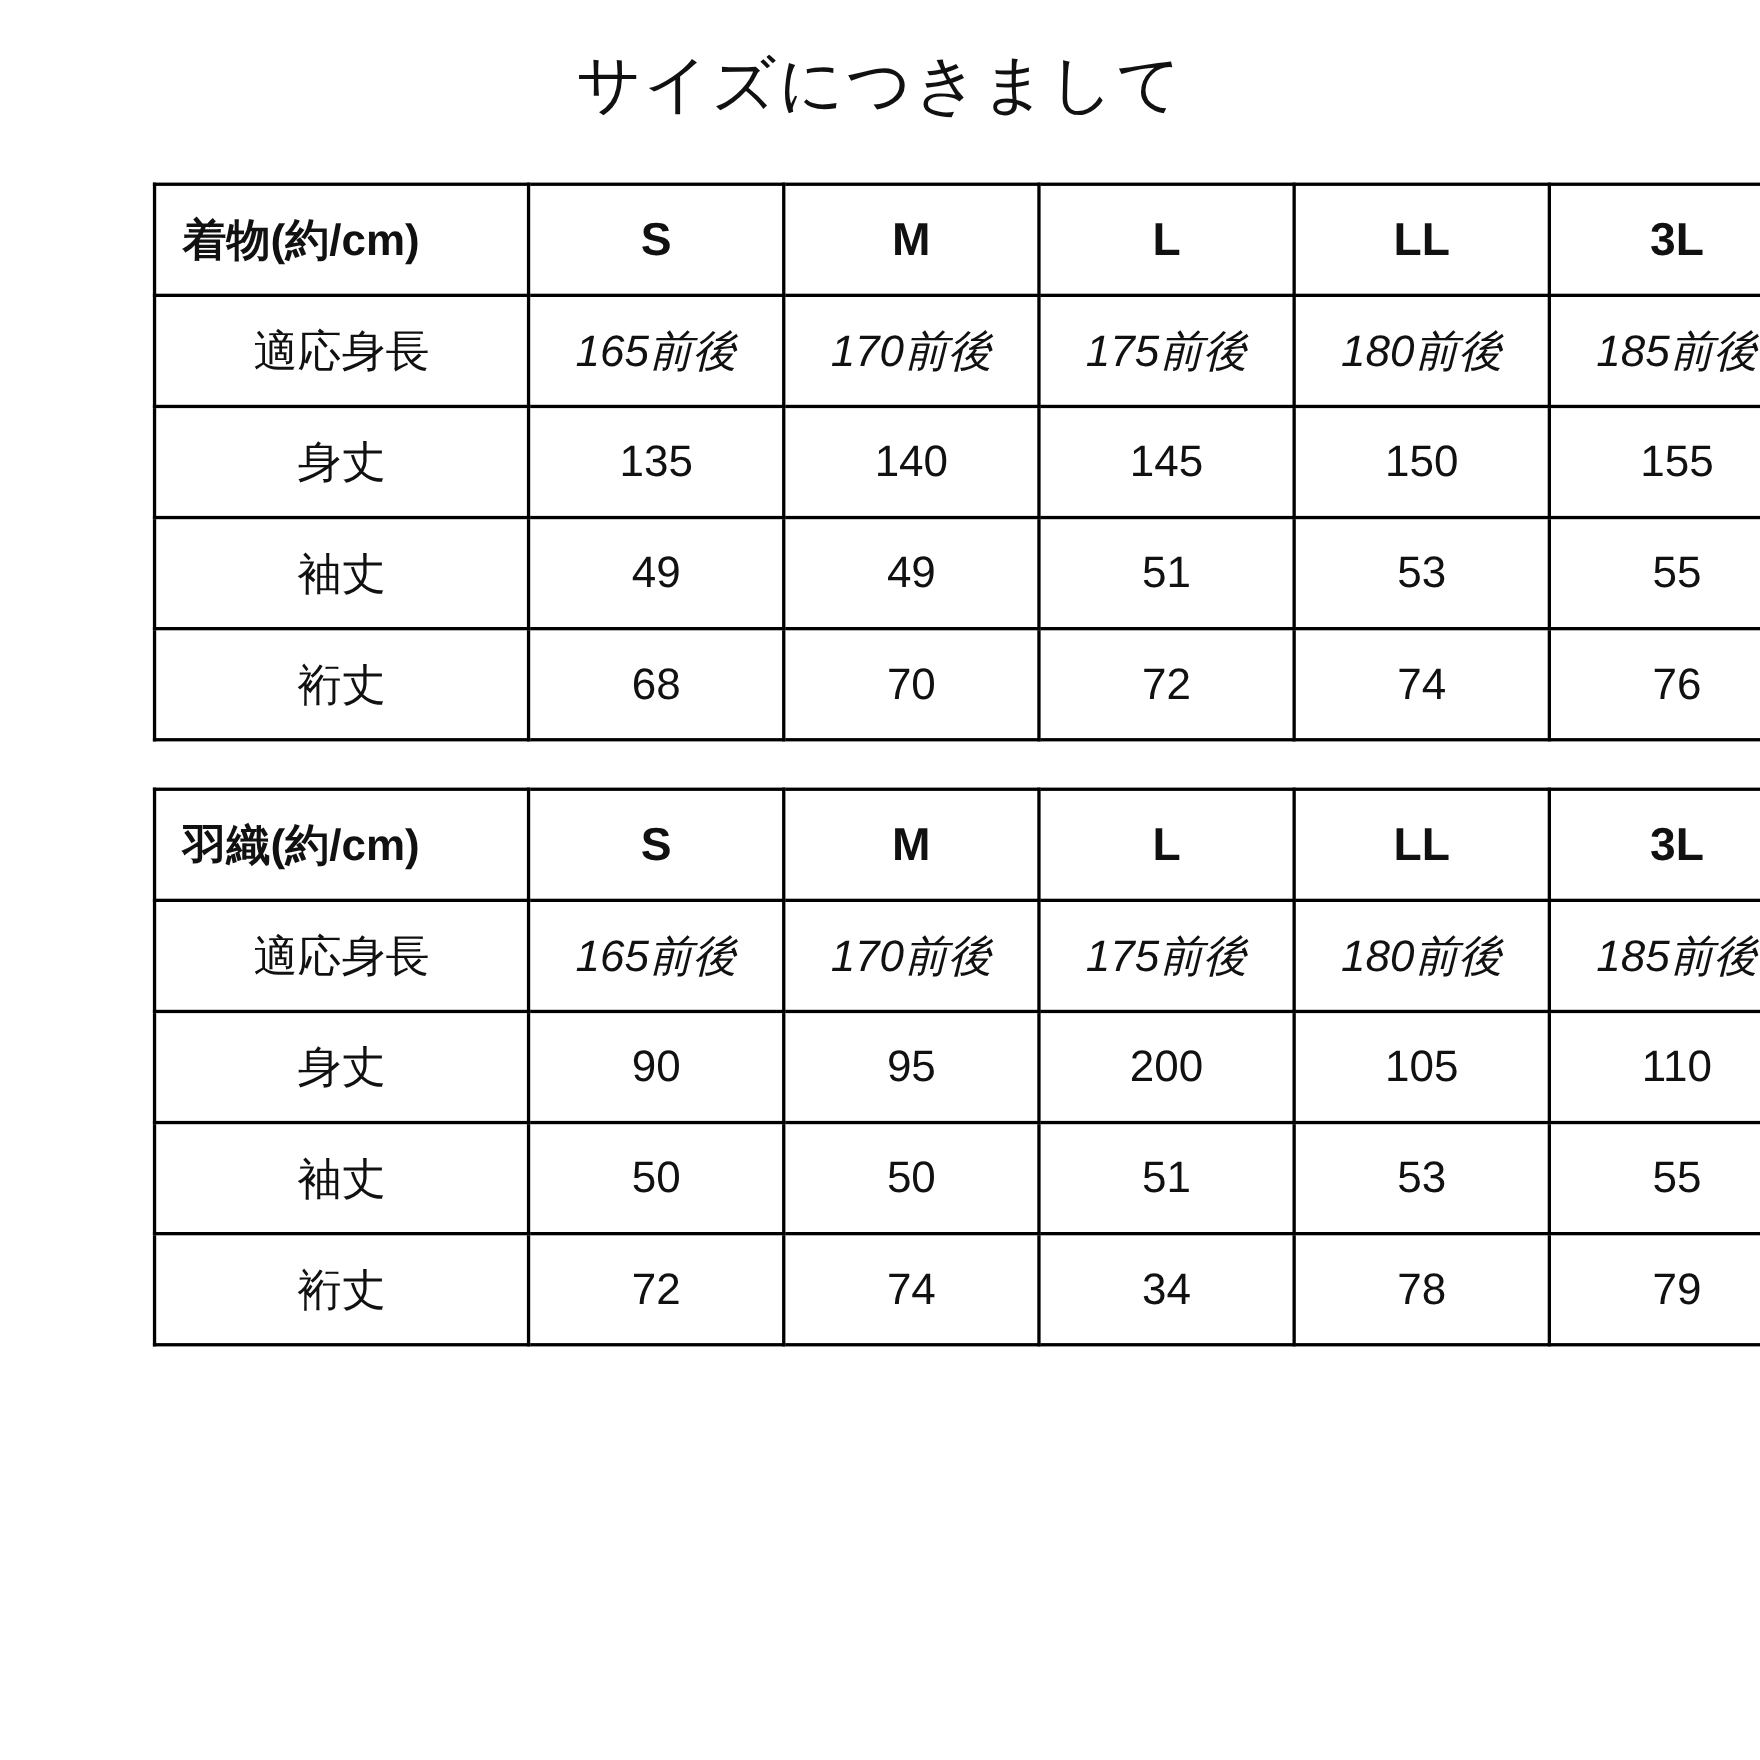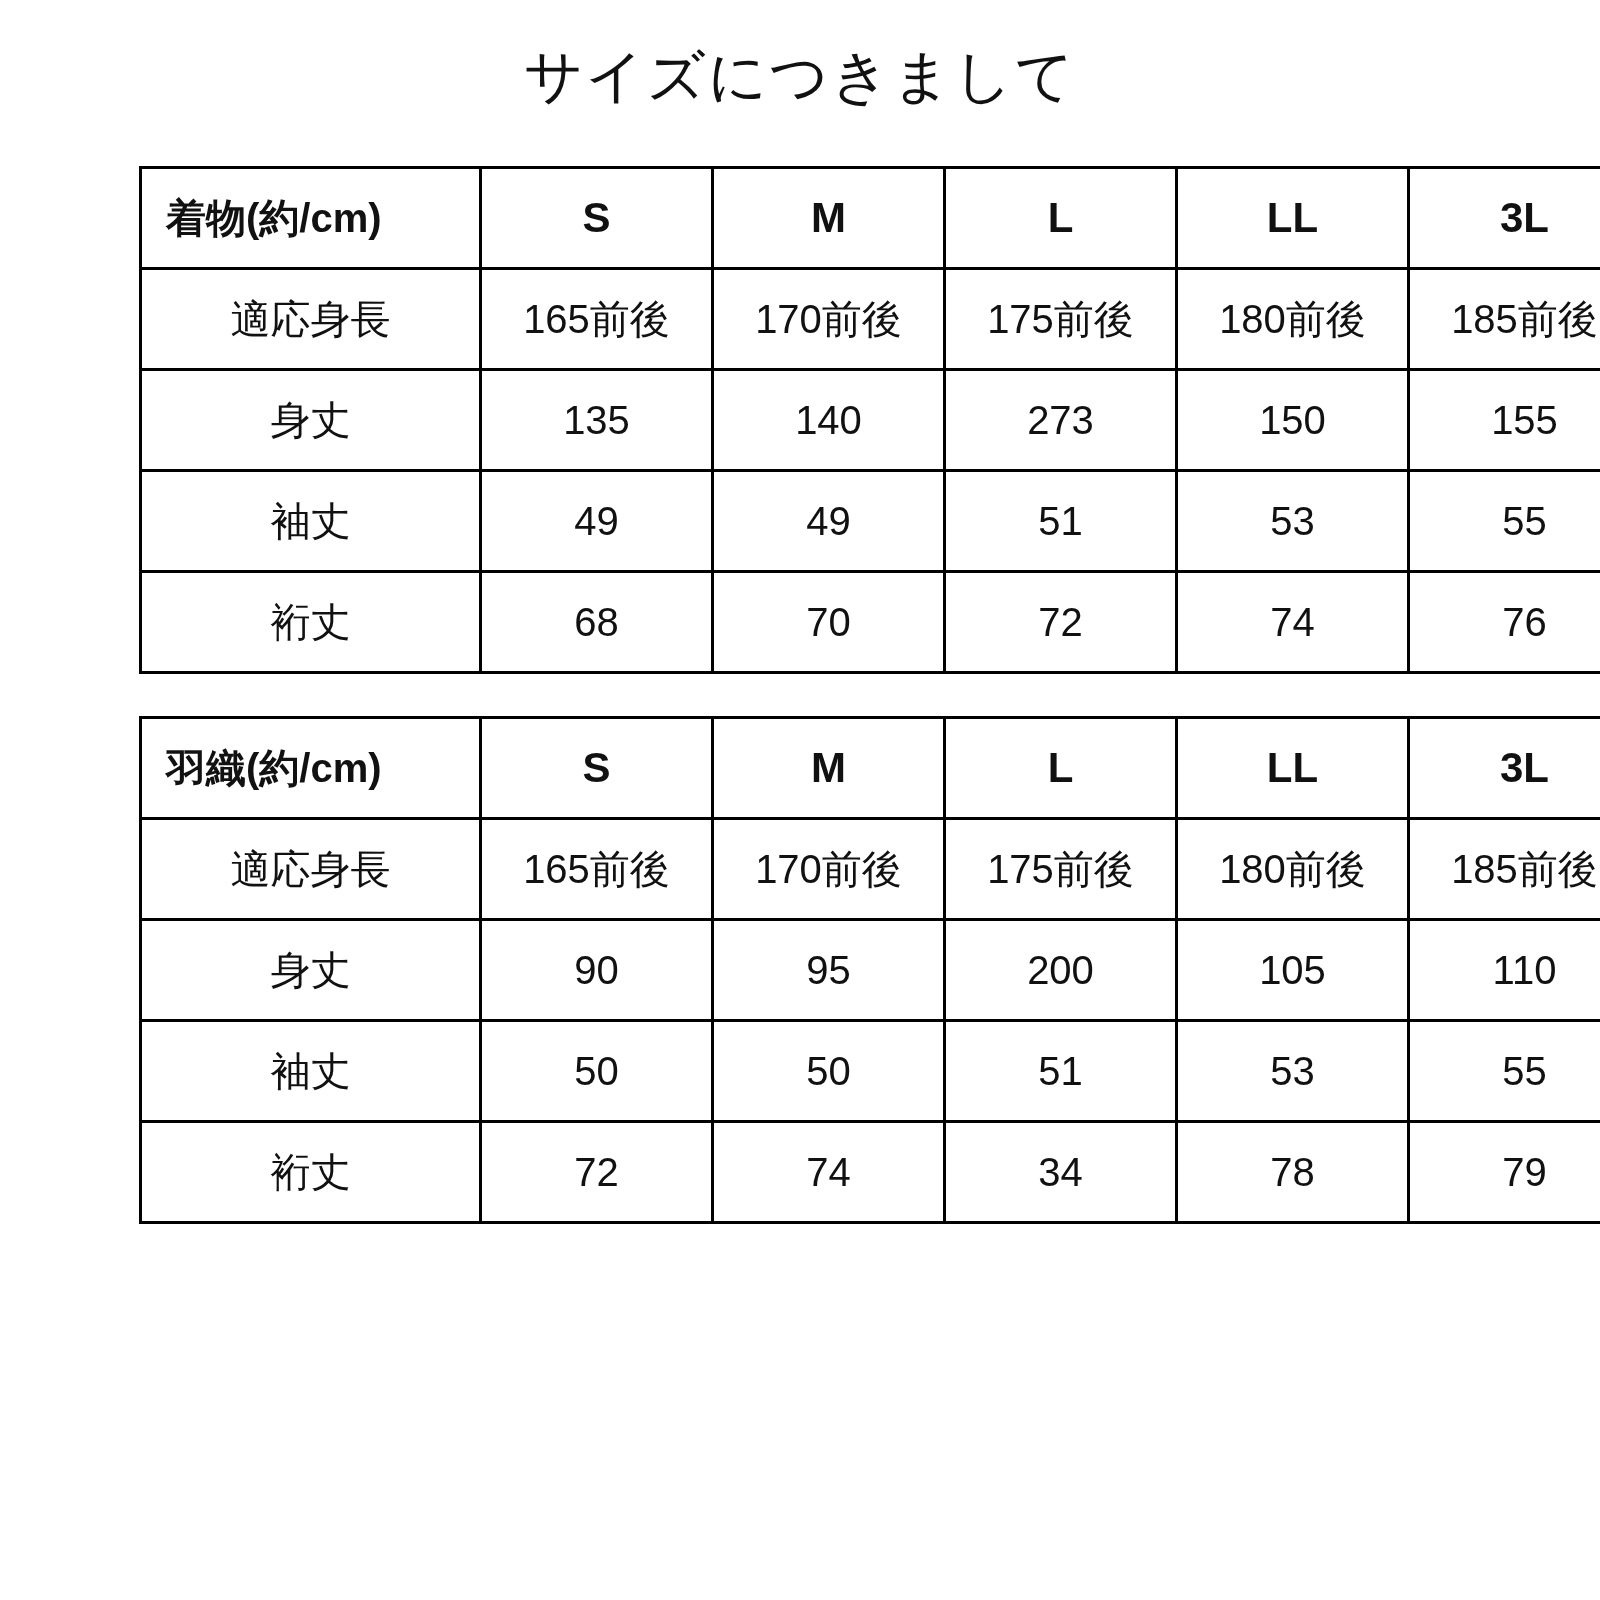--- a/index.html
+++ b/index.html
@@ -66,20 +66,21 @@
     font-weight: bold;
   }
   
   td.rowlabel {
     font-weight: bold;
     font-size: 42px;
   }
   
   td.val-text {
     font-size: 40px;
+    font-style: italic;
   }
   td.val-num {
     font-size: 42px;
   }
   .gap {
     height: 42px;
   }
   .table-block-1 { margin-top: 60px; }
 </style>
 </head>
@@ -113,21 +114,21 @@
           <td class="val-text">165前後</td>
           <td class="val-text">170前後</td>
           <td class="val-text">175前後</td>
           <td class="val-text">180前後</td>
           <td class="val-text">185前後</td>
         </tr>
         <tr>
           <td class="rowlabel">身丈</td>
           <td class="val-num">135</td>
           <td class="val-num">140</td>
-          <td class="val-num">273</td>
+          <td class="val-num">145</td>
           <td class="val-num">150</td>
           <td class="val-num">155</td>
         </tr>
         <tr>
           <td class="rowlabel">袖丈</td>
           <td class="val-num">49</td>
           <td class="val-num">49</td>
           <td class="val-num">51</td>
           <td class="val-num">53</td>
           <td class="val-num">55</td>

